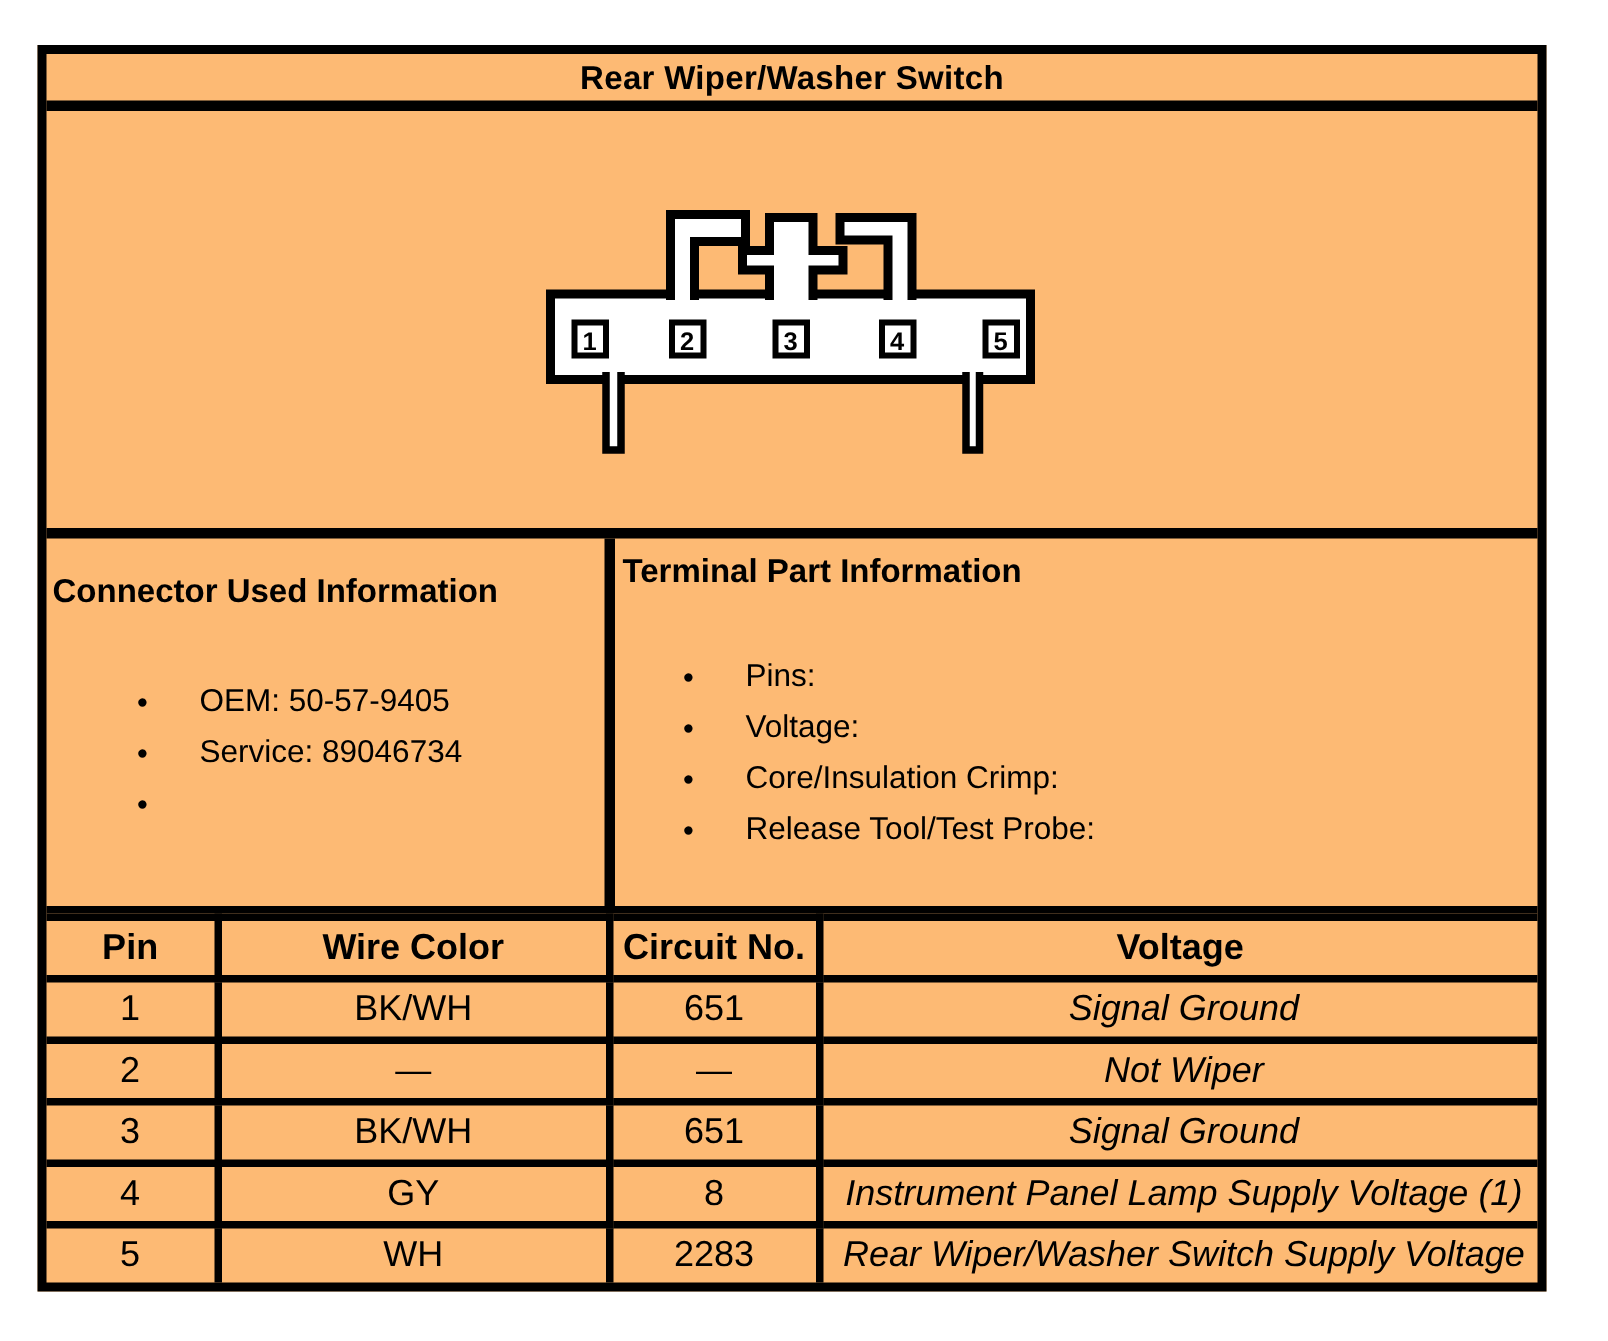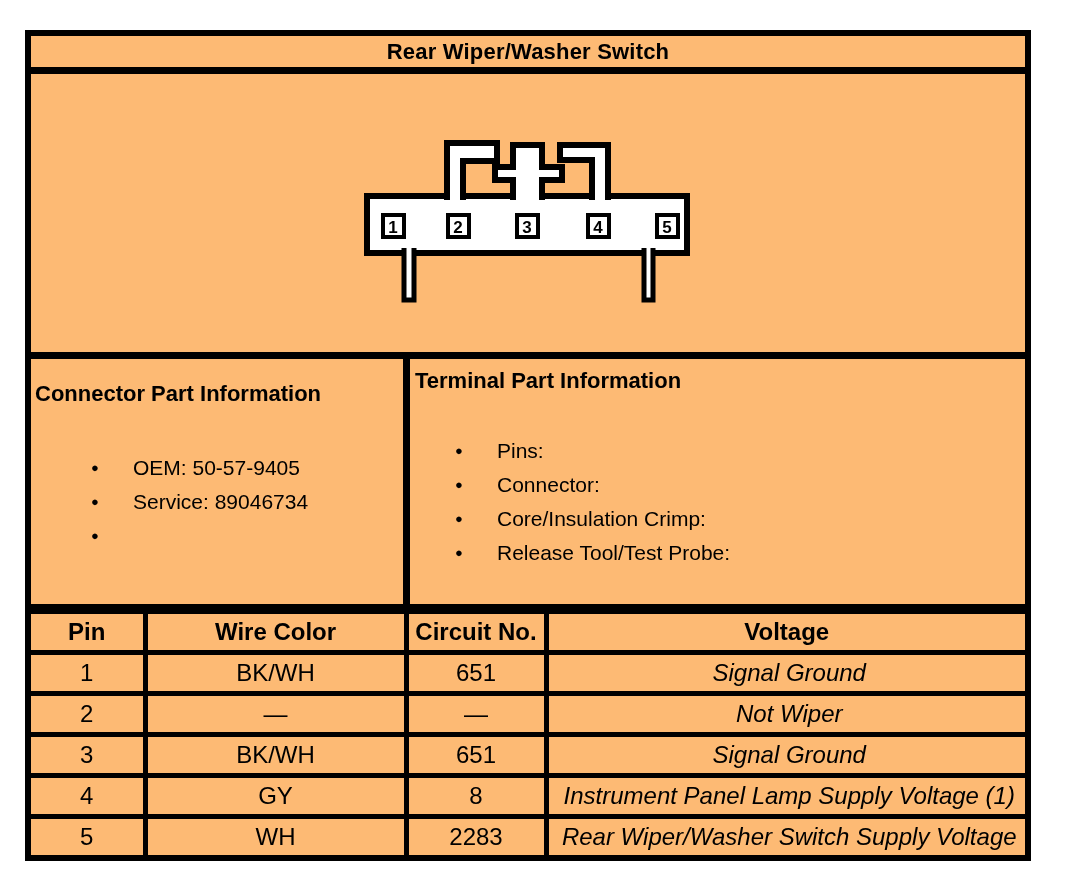--- a/index.html
+++ b/index.html
@@ -133,21 +133,21 @@
       <text class="pinnum" x="362" y="159">1</text>
       <text class="pinnum" x="427" y="159">2</text>
       <text class="pinnum" x="496" y="159">3</text>
       <text class="pinnum" x="567" y="159">4</text>
       <text class="pinnum" x="636" y="159">5</text>
     </svg>
   </div>
 
   <div class="info-row">
     <div class="info-cell left">
-      <div class="info-heading">Connector Part Information</div>
+      <div class="info-heading">Connector Used Information</div>
       <div class="pi-list">
         <div class="pi-item">
           <span class="bullet">●</span>
           <span>OEM: 50-57-9405</span>
         </div>
         <div class="pi-item">
           <span class="bullet">●</span>
           <span>Service: 89046734</span>
         </div>
         <div class="pi-item">
@@ -157,21 +157,21 @@
     </div>
     <div class="info-cell right">
       <div class="info-heading">Terminal Part Information</div>
       <div class="pi-list">
         <div class="pi-item">
           <span class="bullet">●</span>
           <span>Pins:</span>
         </div>
         <div class="pi-item">
           <span class="bullet">●</span>
-          <span>Connector:</span>
+          <span>Voltage:</span>
         </div>
         <div class="pi-item">
           <span class="bullet">●</span>
           <span>Core/Insulation Crimp:</span>
         </div>
         <div class="pi-item">
           <span class="bullet">●</span>
           <span>Release Tool/Test Probe:</span>
         </div>
       </div>

